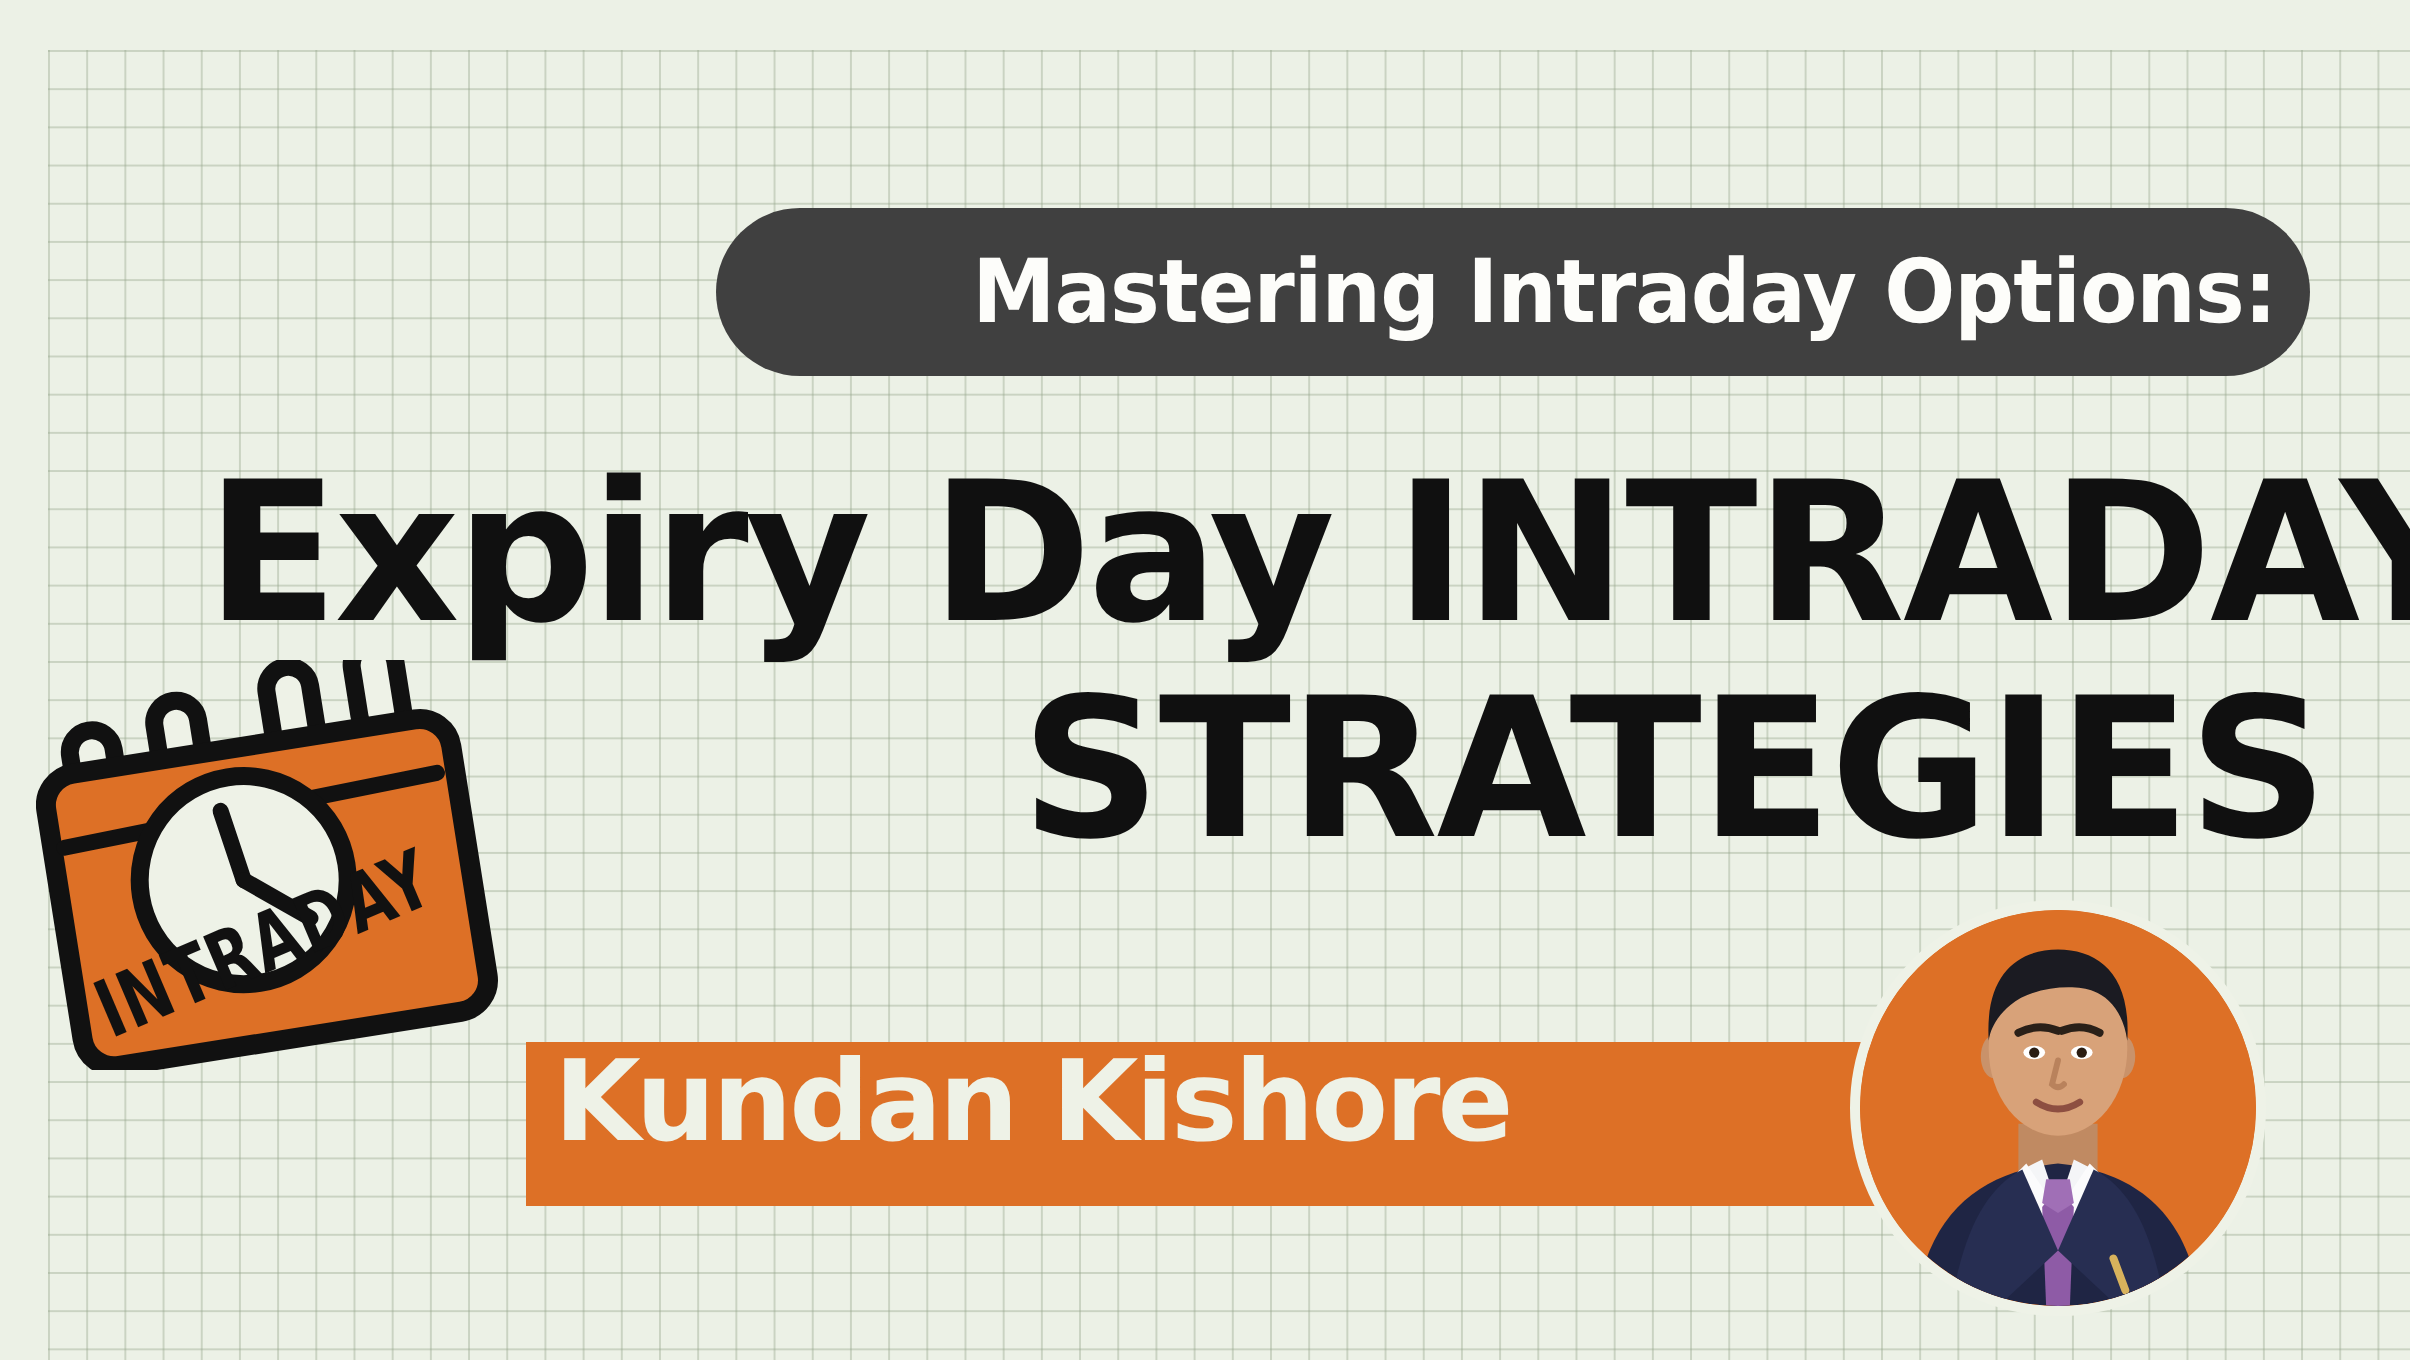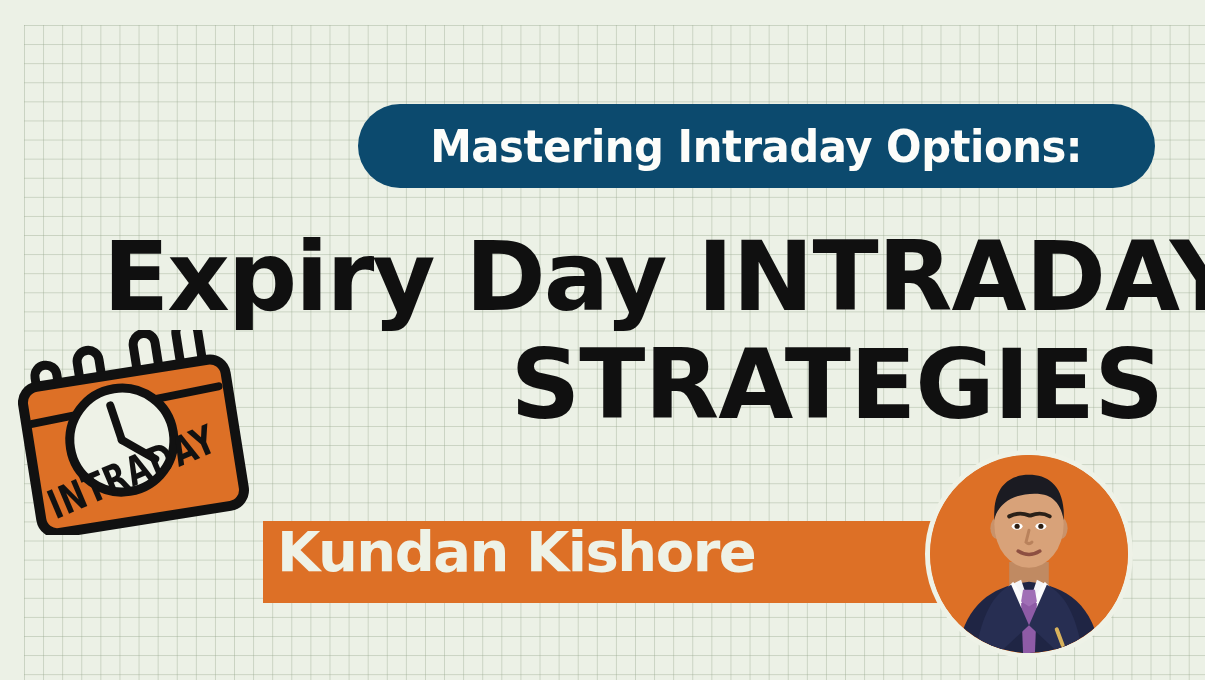--- a/index.html
+++ b/index.html
@@ -28,23 +28,23 @@
       linear-gradient(to bottom, rgba(150,166,140,0.40) 1px, transparent 1px);
     background-size:19.1px 19.1px;
     pointer-events:none;
   }
 
   
   #kicker-banner {
     position:absolute;
     left:358px; top:104px;
     width:797px; height:84px;
-    background:#0c4a6e;
+    background:#404040;
     border-radius:44px;
-    display:flex; align-items:center; justify-content:center;
+    display:flex; align-items:center; justify-content:flex-end;
   }
   #kicker-text {
     color:#fdfdfa;
     font-family:"DejaVu Sans", sans-serif;
     font-weight:bold;
     font-size:44px;
     letter-spacing:-0.5px;
     white-space:nowrap;
     transform:scaleX(0.95);
   }

